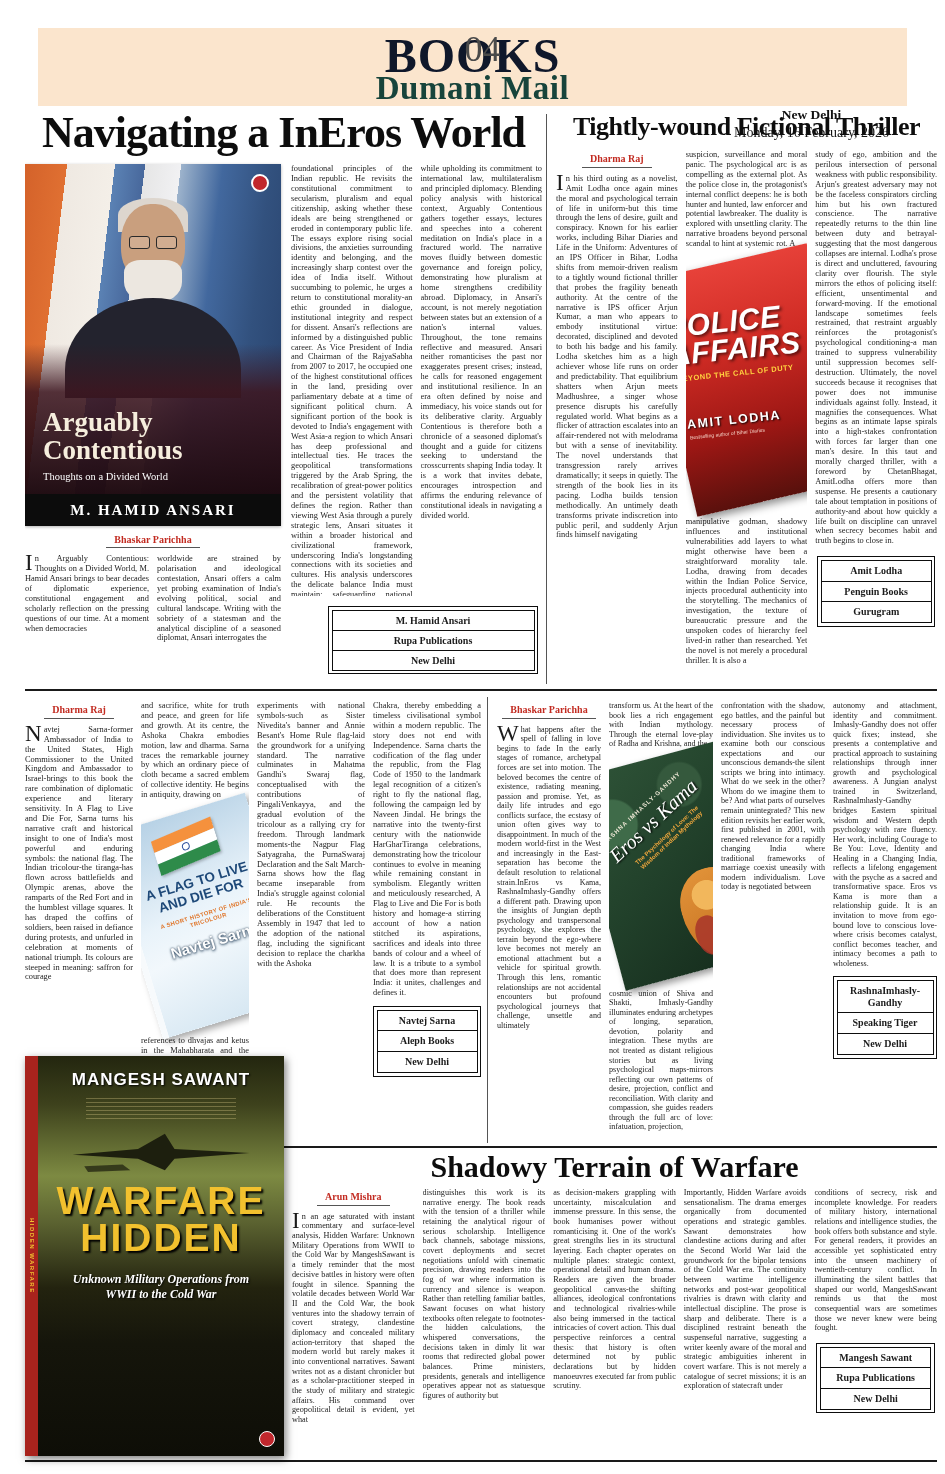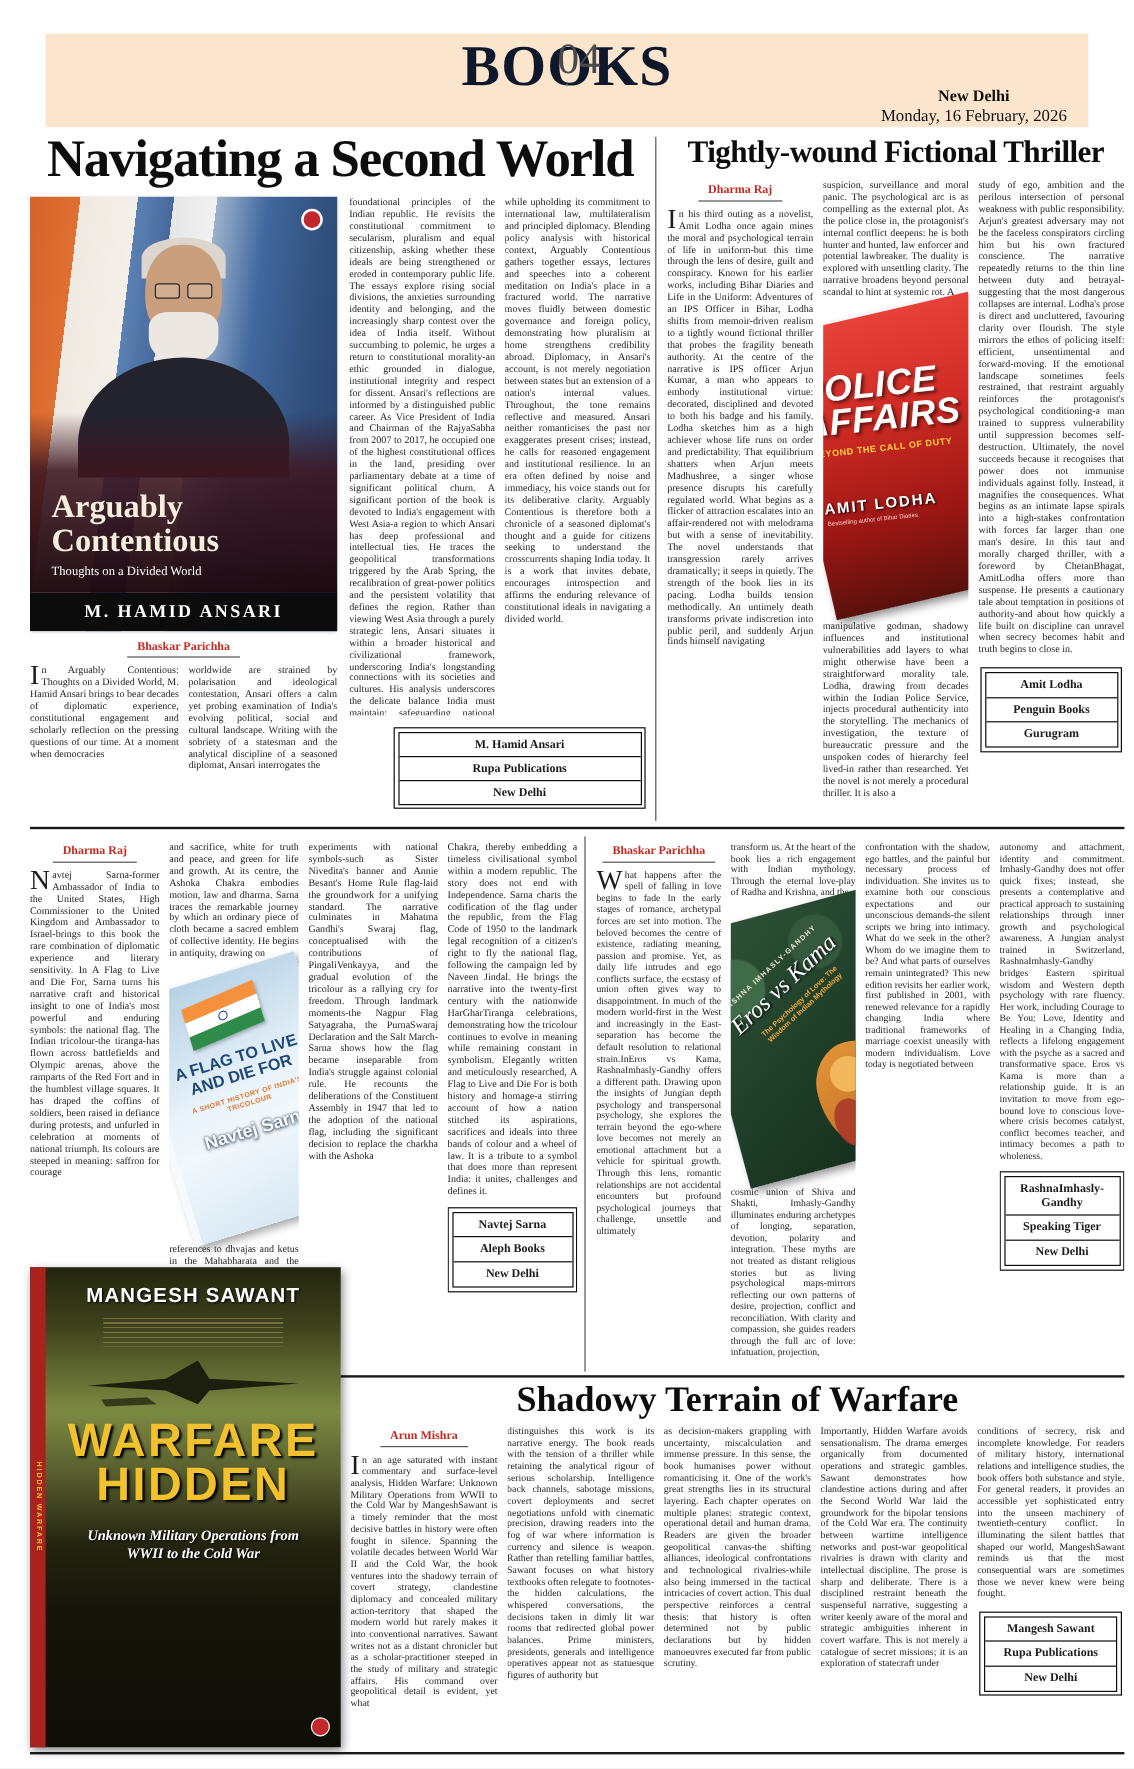--- a/index.html
+++ b/index.html
@@ -129,29 +129,30 @@
   .hw-logo { position:absolute; right:9px; bottom:9px; width:16px; height:16px; background:#c1272d; border-radius:50%; border:1.5px solid #fff; }
 </style>
 </head>
 <body>
 
 <div id="paper">
 
   <div class="header">
     <div class="pageno">04</div>
     <div class="mast-sep"></div>
+    <div class="masthead">Dumani Mail</div>
     <div class="section-title">BOOKS</div>
     <div class="header-right">
       <div class="hr-city">New Delhi</div>
       <div class="hr-date">Monday, 16 February, 2026</div>
     </div>
   </div>
 
   <div id="art-divided" class="article">
-    <div class="headline h-divided">Navigating a Second World</div>
+    <div class="headline h-divided">Navigating a InEros World</div>
     <div class="art1-body">
       <div class="art1-left">
         <div class="cover-ansari">
           <div class="ans-logo"></div>
           <div class="ans-face">
             <div class="ans-hair"></div>
               <div class="ans-head"></div>
             <div class="ans-glasses"></div>
             <div class="ans-beard"></div>
               <div class="ans-body"></div>

